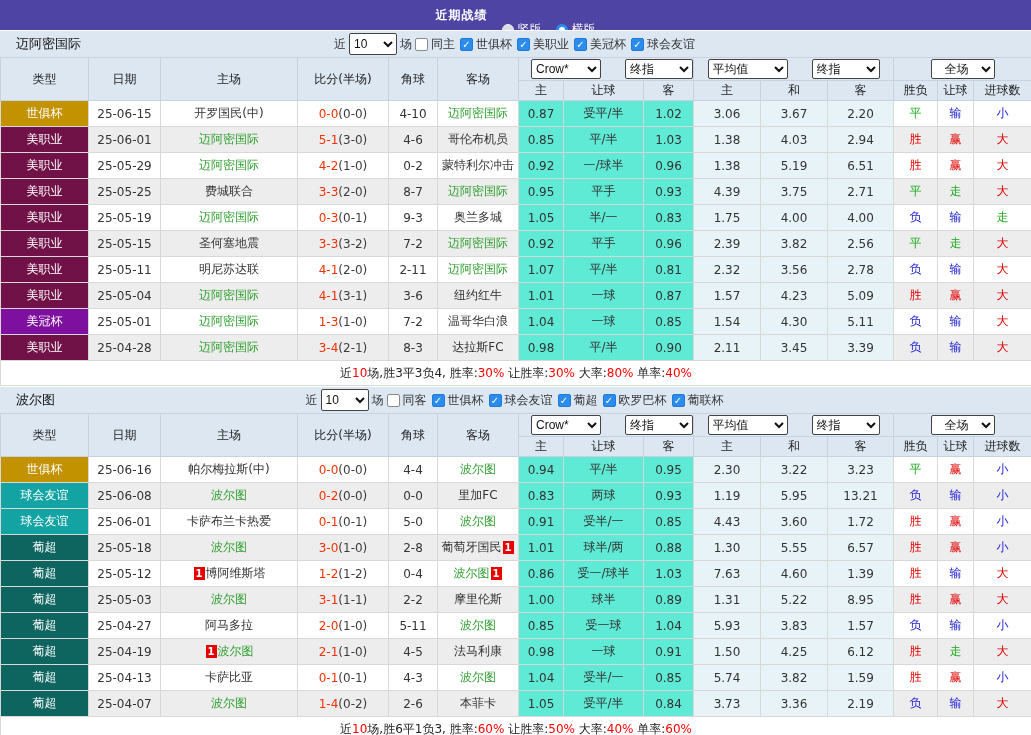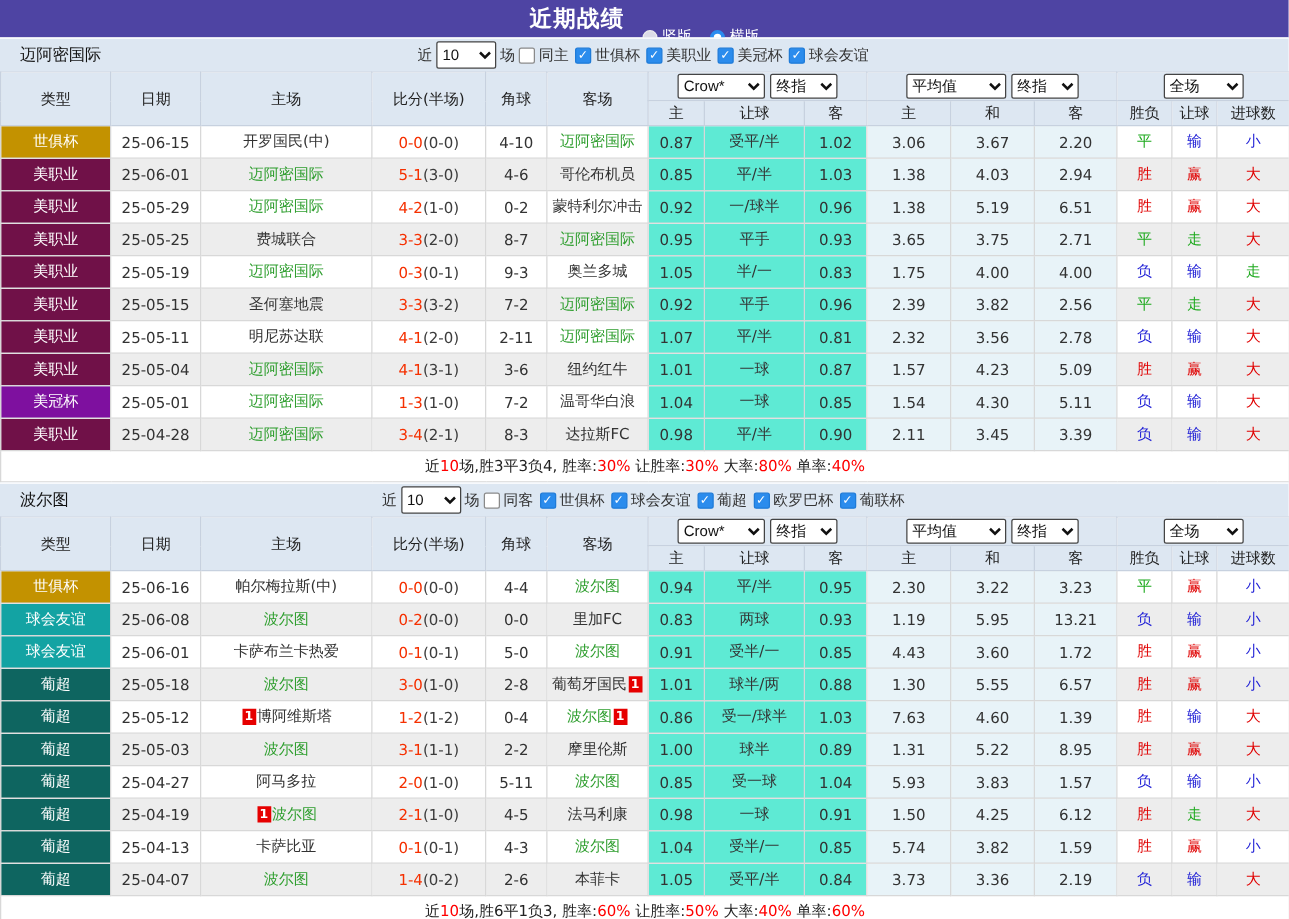--- a/index.html
+++ b/index.html
@@ -1,44 +1,44 @@
 <!DOCTYPE html>
 <html><head>
 <meta charset="utf-8">
 <style>
   html,body{margin:0;padding:0;background:#fff;}
   body{width:1031px;font-family:"DejaVu Sans","Liberation Sans",sans-serif;font-size:12px;color:#333;}
   .page{width:1031px;border-bottom:2px solid #6f6f6f;}
 
   
   .topbar{height:30px;background:#4e44a3;color:#fff;display:flex;align-items:center;justify-content:center;gap:14px;}
-  .topbar .title{font-size:18px;font-weight:bold;letter-spacing:1px;}
+  .topbar .title{font-size:12px;font-weight:bold;letter-spacing:1px;}
   .ropt{display:flex;align-items:center;gap:4px;cursor:pointer;font-size:12px;color:#fff;margin-top:29px;}
   .radio{width:12px;height:12px;border-radius:50%;box-sizing:border-box;display:inline-block;}
   .radio.unsel{background:#dcdce8;border:1px solid #efefef;}
   .radio.sel{background:#fff;border:3px solid #2a8cf0;}
 
   
   .ctrl{height:26px;background:#dde7f2;display:flex;align-items:center;position:relative;border-top:1px solid #fff;}
   .ctrl .team{position:absolute;left:16px;color:#111;font-size:13px;}
   .ctrl .mid{margin:0 auto;display:flex;align-items:center;gap:3px;}
   .ctrl .lbl{margin-right:2px;}
   .cb{width:13px;height:13px;display:inline-flex;align-items:center;justify-content:center;font-size:10px;line-height:13px;box-sizing:border-box;border-radius:2px;cursor:pointer;}
   .cb.on{background:#2b8ced;color:#fff;border:1px solid #1f7bd8;}
   .cb.off{background:#fff;border:1px solid #8a8a8a;}
 
   select{font-size:12px;height:20px;border:1px solid #444;background:#fff;border-radius:2px;color:#111;}
   .sel-count{width:48px;height:22px;}
-  .w70{width:70px;}.w54{width:54px;}.w80{width:80px;}.w64{width:64px;}
+  .w70{width:70px;}.w54{width:68px;}.w80{width:80px;}.w64{width:64px;text-align:center;}
 
   
   table{border-collapse:collapse;table-layout:fixed;width:1031px;background:#fff;}
   th{background:#dde7f2;font-weight:normal;border:1px solid #c7d1df;height:19px;padding:0;color:#222;overflow:hidden;white-space:nowrap;}
   th.selth{height:22px;}
-  th.selth select{margin:0 2px;}
+  th.selth select{margin:0 12px;}
   td{border:1px solid #d8d8d8;height:25px;text-align:center;padding:0;overflow:hidden;white-space:nowrap;}
   tbody tr:nth-child(even){background:#ededed;}
   td.cream{background:#5eead4;}
   td.blue{background:#e8f3f8;}
   td.type{color:#fff;}
   .gteam{color:#2e9e2e;}
   .sc{color:#f53000;}
   .hf{color:#3c3c3c;}
   .fr{color:#e00000;}
   .fg{color:#1faa1f;}
@@ -179,21 +179,21 @@
             <tr>
               <td class="type" style="background: rgb(112, 17, 72);">美职业</td>
               <td>25-05-25</td>
               <td class="teamtd"><span class="">费城联合</span></td>
               <td><span class="sc">3-3</span><span class="hf">(2-0)</span></td>
               <td>8-7</td>
               <td class="teamtd"><span class="gteam">迈阿密国际</span></td>
               <td class="cream">0.95</td>
               <td class="cream">平手</td>
               <td class="cream">0.93</td>
-              <td class="blue">3.65</td>
+              <td class="blue">4.39</td>
               <td class="blue">3.75</td>
               <td class="blue">2.71</td>
               <td class="fg">平</td>
               <td class="fg">走</td>
               <td class="fr">大</td>
             </tr>
             <tr>
               <td class="type" style="background: rgb(112, 17, 72);">美职业</td>
               <td>25-05-19</td>
               <td class="teamtd"><span class="gteam">迈阿密国际</span></td>

